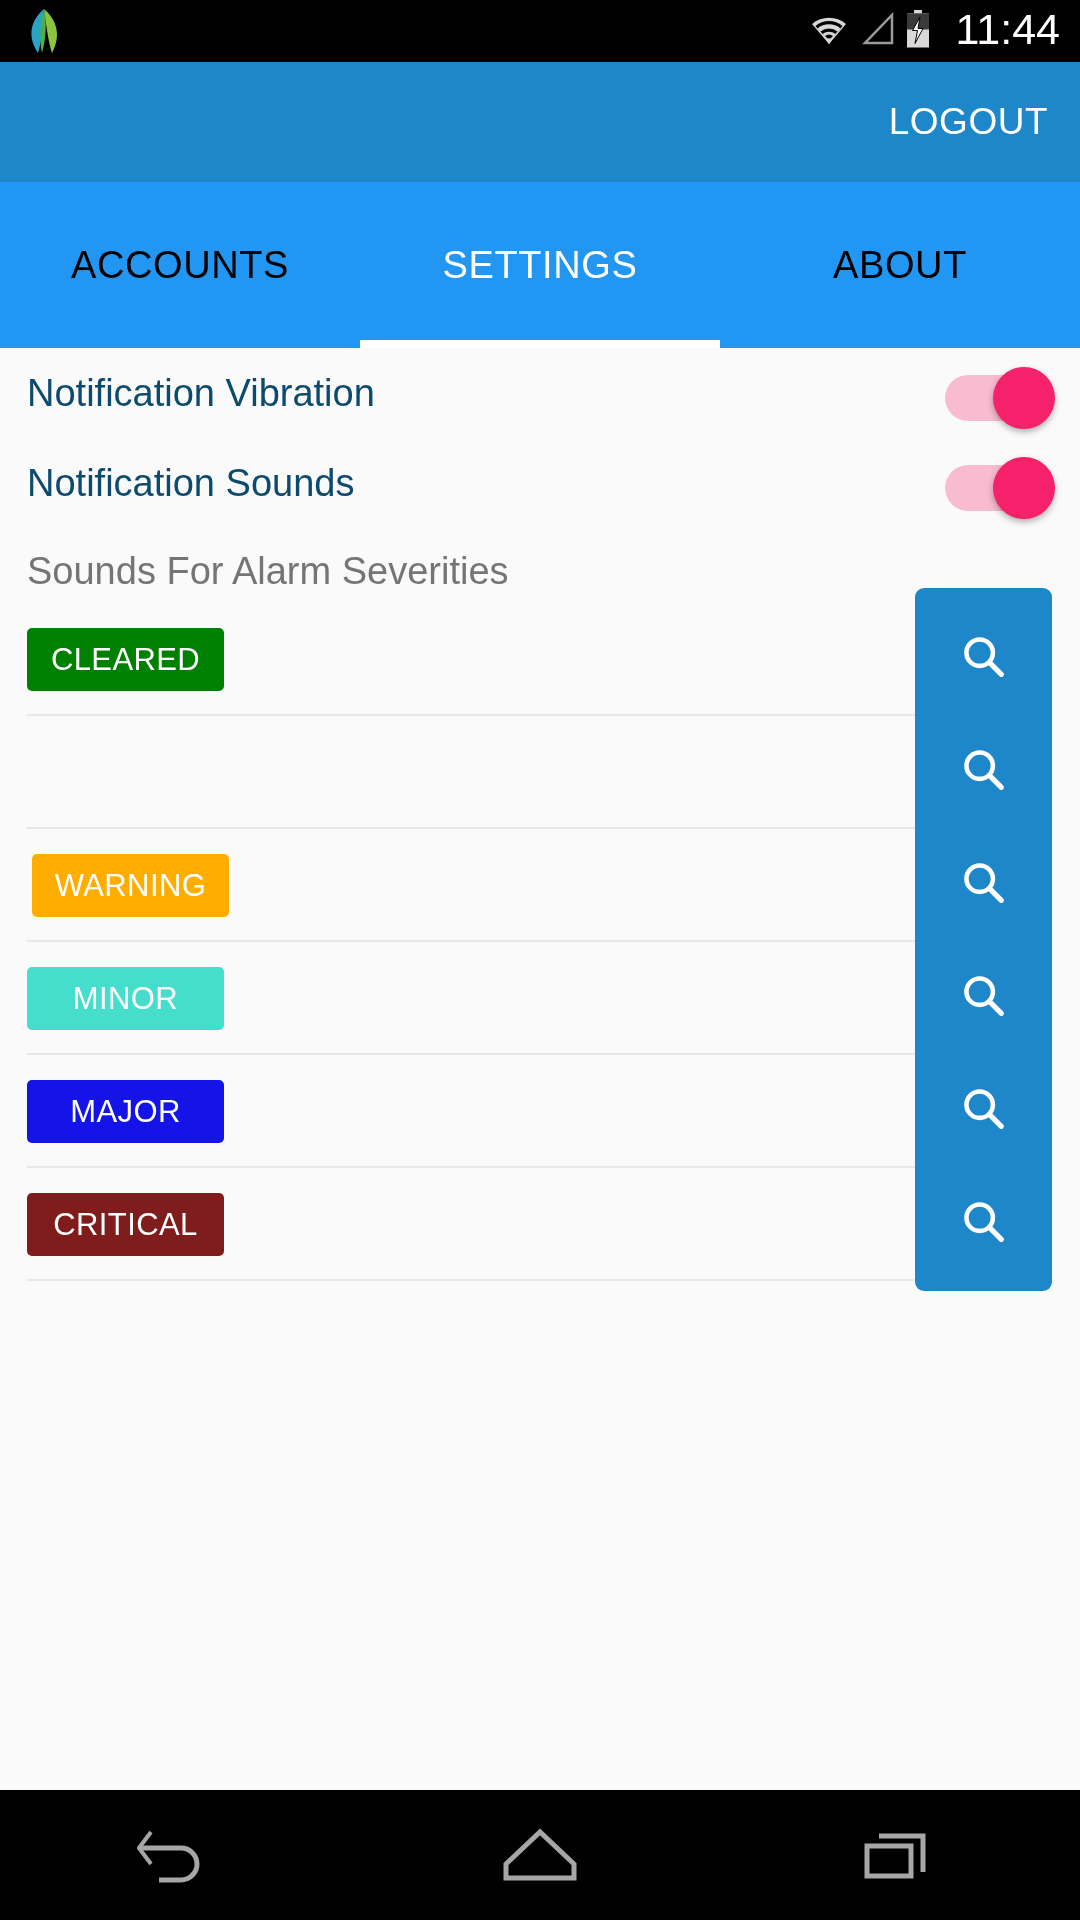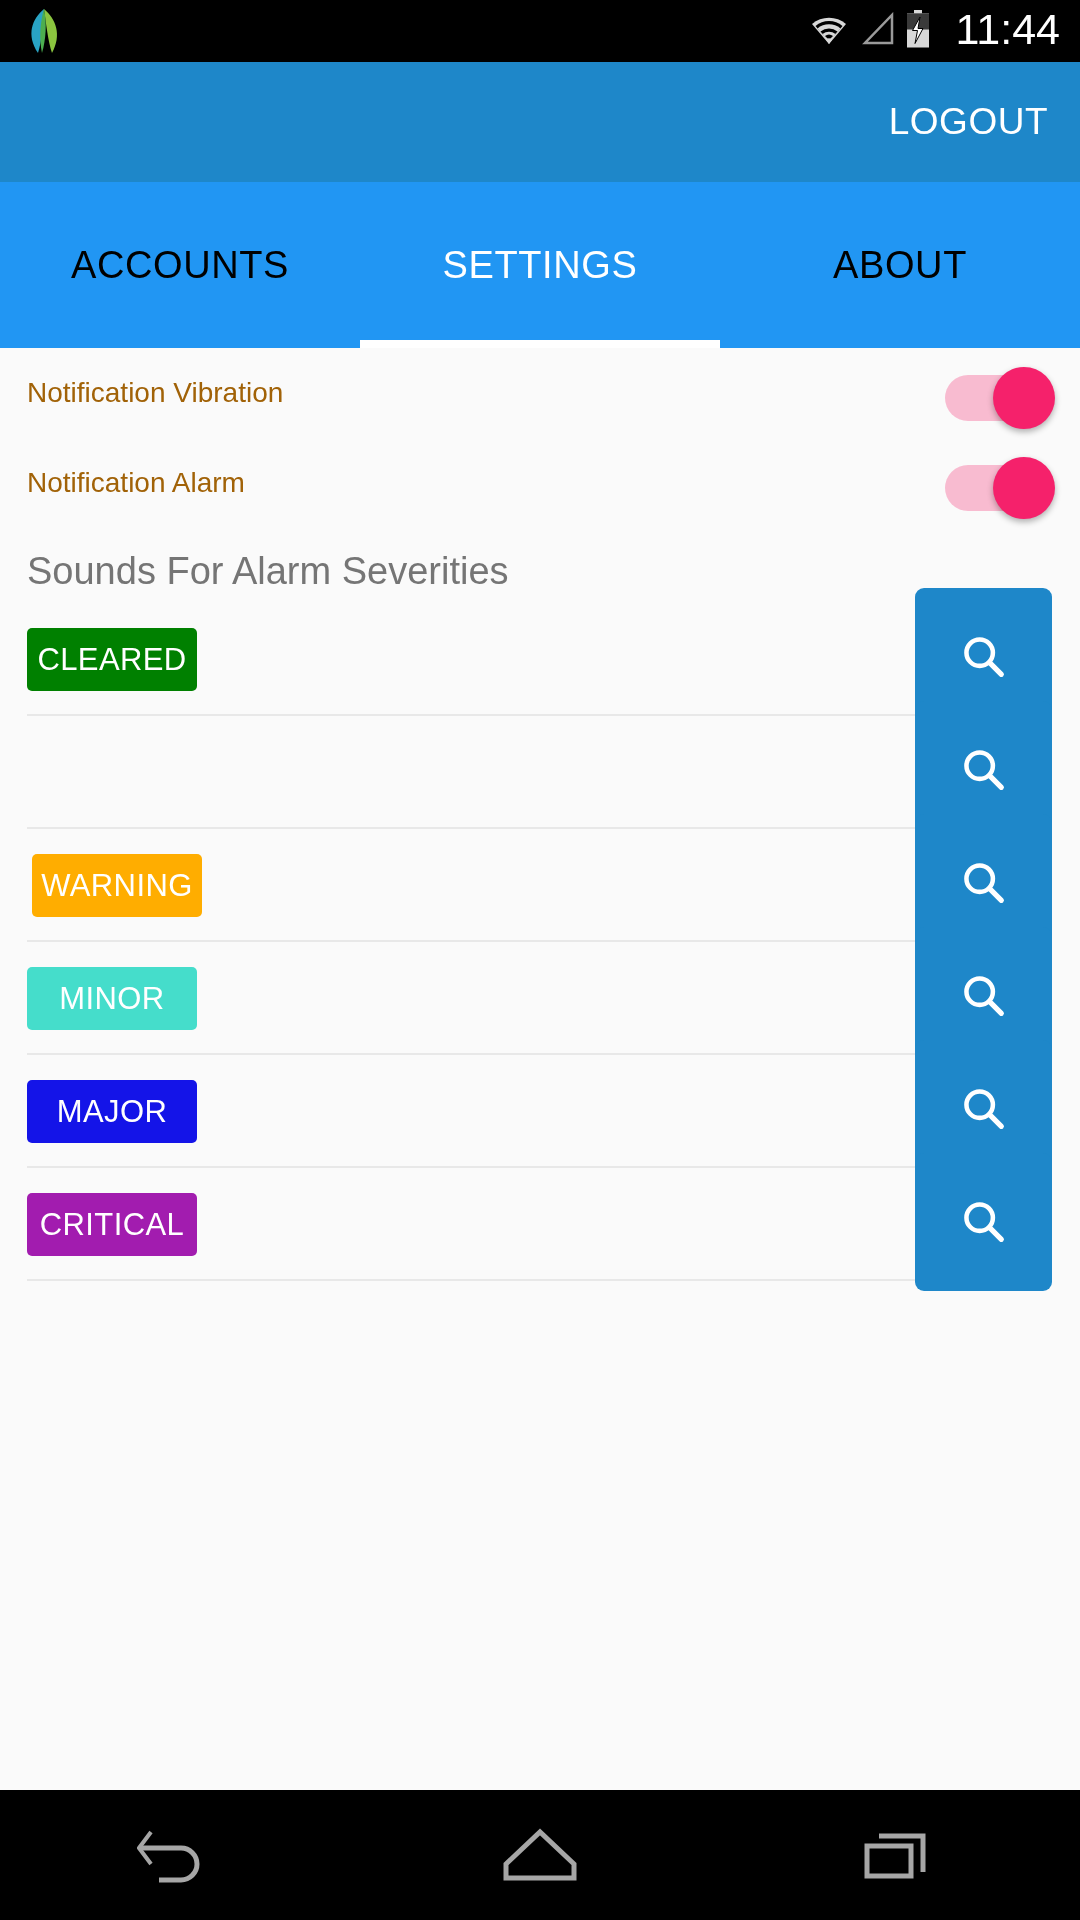--- a/index.html
+++ b/index.html
@@ -53,21 +53,21 @@
 
   
   .content {
     position:absolute; top:348px; left:0; width:1080px; height:1442px;
     background:#fafafa;
   }
   .switch-row {
     position:relative; height:90px; display:flex; align-items:center;
     padding-left:27px; padding-right:27px;
   }
-  .switch-row .label { font-size:28px; color:#a16207; }
+  .switch-row .label { font-size:38px; color:#0c4a6e; }
   .switch {
     margin-left:auto; position:relative; width:108px; height:56px; cursor:pointer;
   }
   .switch .track {
     position:absolute; left:0; top:10px; width:92px; height:46px;
     background:#f8bbd0; border-radius:23px;
   }
   .switch .thumb {
     position:absolute; left:48px; top:2px; width:62px; height:62px; border-radius:50%;
     background:#f5216b; box-shadow:0 3px 6px rgba(0,0,0,.30);
@@ -83,21 +83,21 @@
   }
   .sev-row .divider {
     position:absolute; bottom:0; left:27px; width:888px; height:2px; background:#e8e8e8;
   }
   .chip {
     margin-left:27px; height:63px; border-radius:5px;
     display:flex; align-items:center; justify-content:center;
     color:#ffffff; font-size:31px; letter-spacing:.4px;
     cursor:pointer; user-select:none; white-space:nowrap; overflow:visible;
   }
-  .chip.w-normal { width:170px; }
+  .chip.w-normal { width:197px; }
   .chip.w-wide   { width:225px; }
 
   
   .search-col {
     position:absolute; top:0; right:28px; width:137px;
   }
   .search-btn {
     position:absolute; left:0; width:137px; height:138px;
     background:#1e87c9; border-radius:9px;
     display:flex; align-items:center; justify-content:center; cursor:pointer;
@@ -172,21 +172,21 @@
 
     <div class="switch-row">
       <span class="label">Notification Vibration</span>
       <span class="switch">
         <span class="track" style="background: rgb(248, 187, 208);"></span>
         <span class="thumb" style="background: rgb(245, 33, 107);"></span>
       </span>
     </div>
 
     <div class="switch-row">
-      <span class="label">Notification Alarm</span>
+      <span class="label">Notification Sounds</span>
       <span class="switch">
         <span class="track" style="background: rgb(248, 187, 208);"></span>
         <span class="thumb" style="background: rgb(245, 33, 107);"></span>
       </span>
     </div>
 
     <div class="section-title">Sounds For Alarm Severities</div>
 
     <div class="sev-list">
 
@@ -208,21 +208,21 @@
         <div class="chip w-normal" style="background: rgb(69, 221, 203);">MINOR</div>
         <div class="divider"></div>
       </div>
 
       <div class="sev-row">
         <div class="chip w-normal" style="background: rgb(20, 20, 232);">MAJOR</div>
         <div class="divider"></div>
       </div>
 
       <div class="sev-row">
-        <div class="chip w-normal" style="background: #a21caf;">CRITICAL</div>
+        <div class="chip w-normal" style="background: #7f1d1d;">CRITICAL</div>
         <div class="divider"></div>
       </div>
 
       <div class="search-col">
         <div class="search-btn" style="top: -15px; background: rgb(30, 135, 201);">
           <svg width="52" height="52" viewBox="0 0 24 24">
             <circle cx="10" cy="10" r="6.1" fill="none" stroke="#fff" stroke-width="2.1"></circle>
             <line x1="14.6" y1="14.6" x2="20" y2="20" stroke="#fff" stroke-width="2.4" stroke-linecap="round"></line>
           </svg>
         </div>

